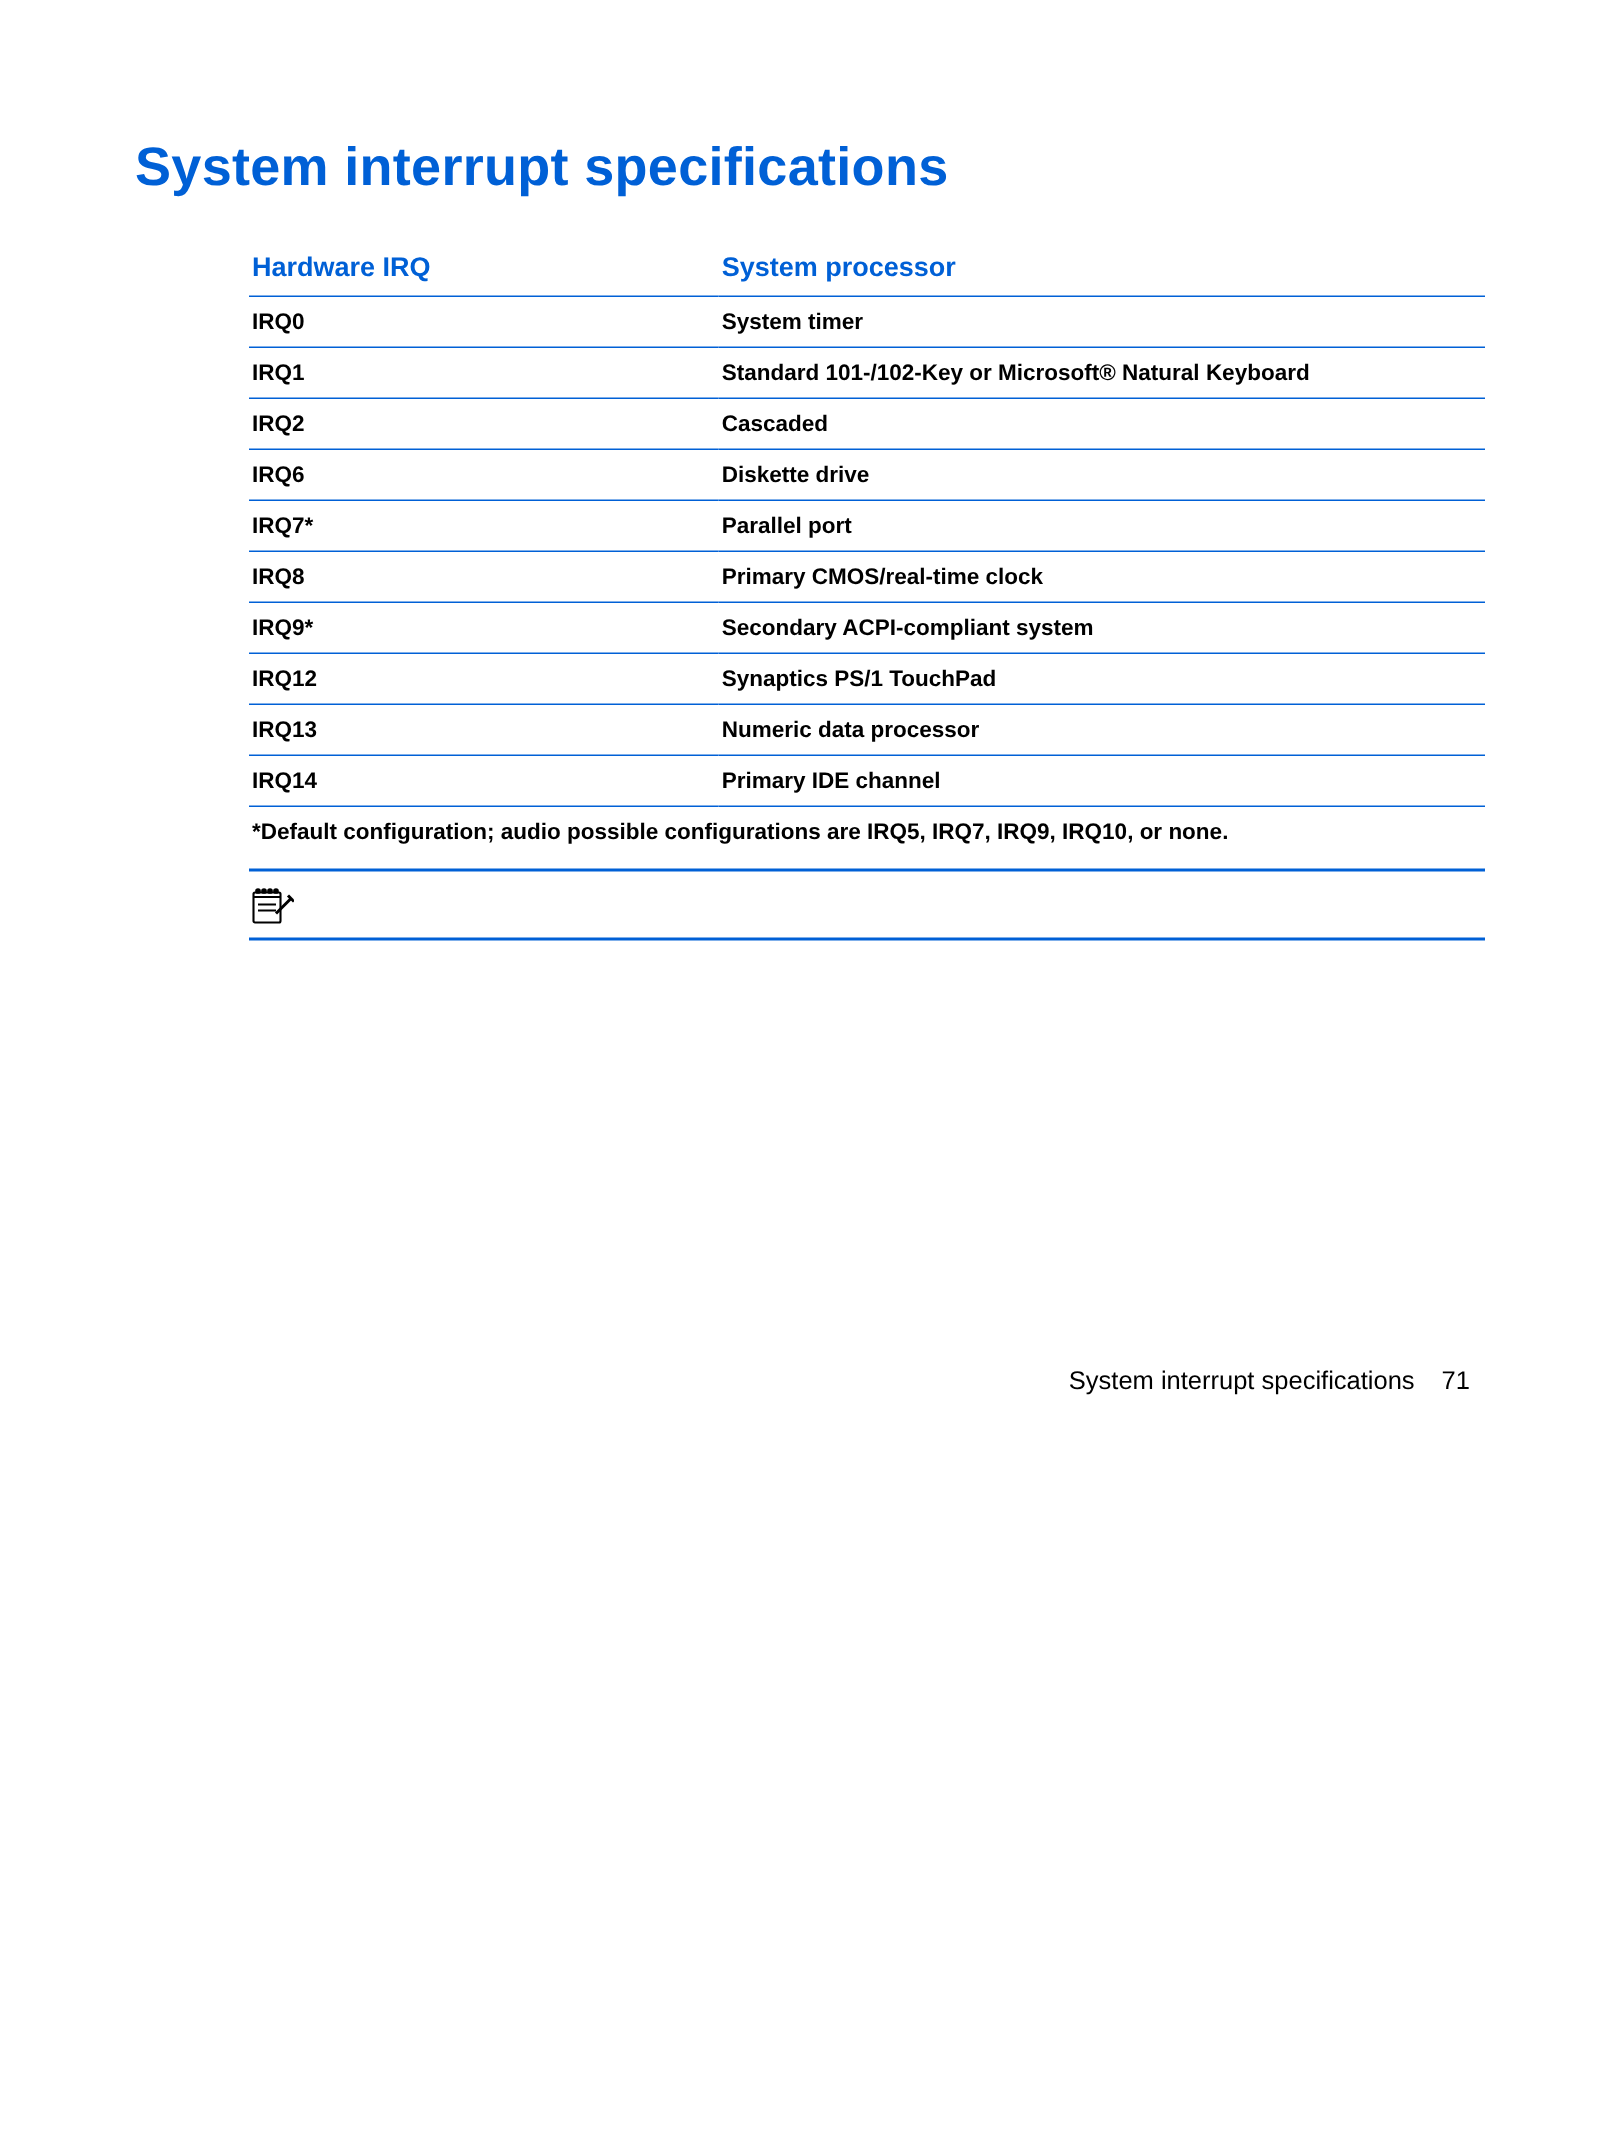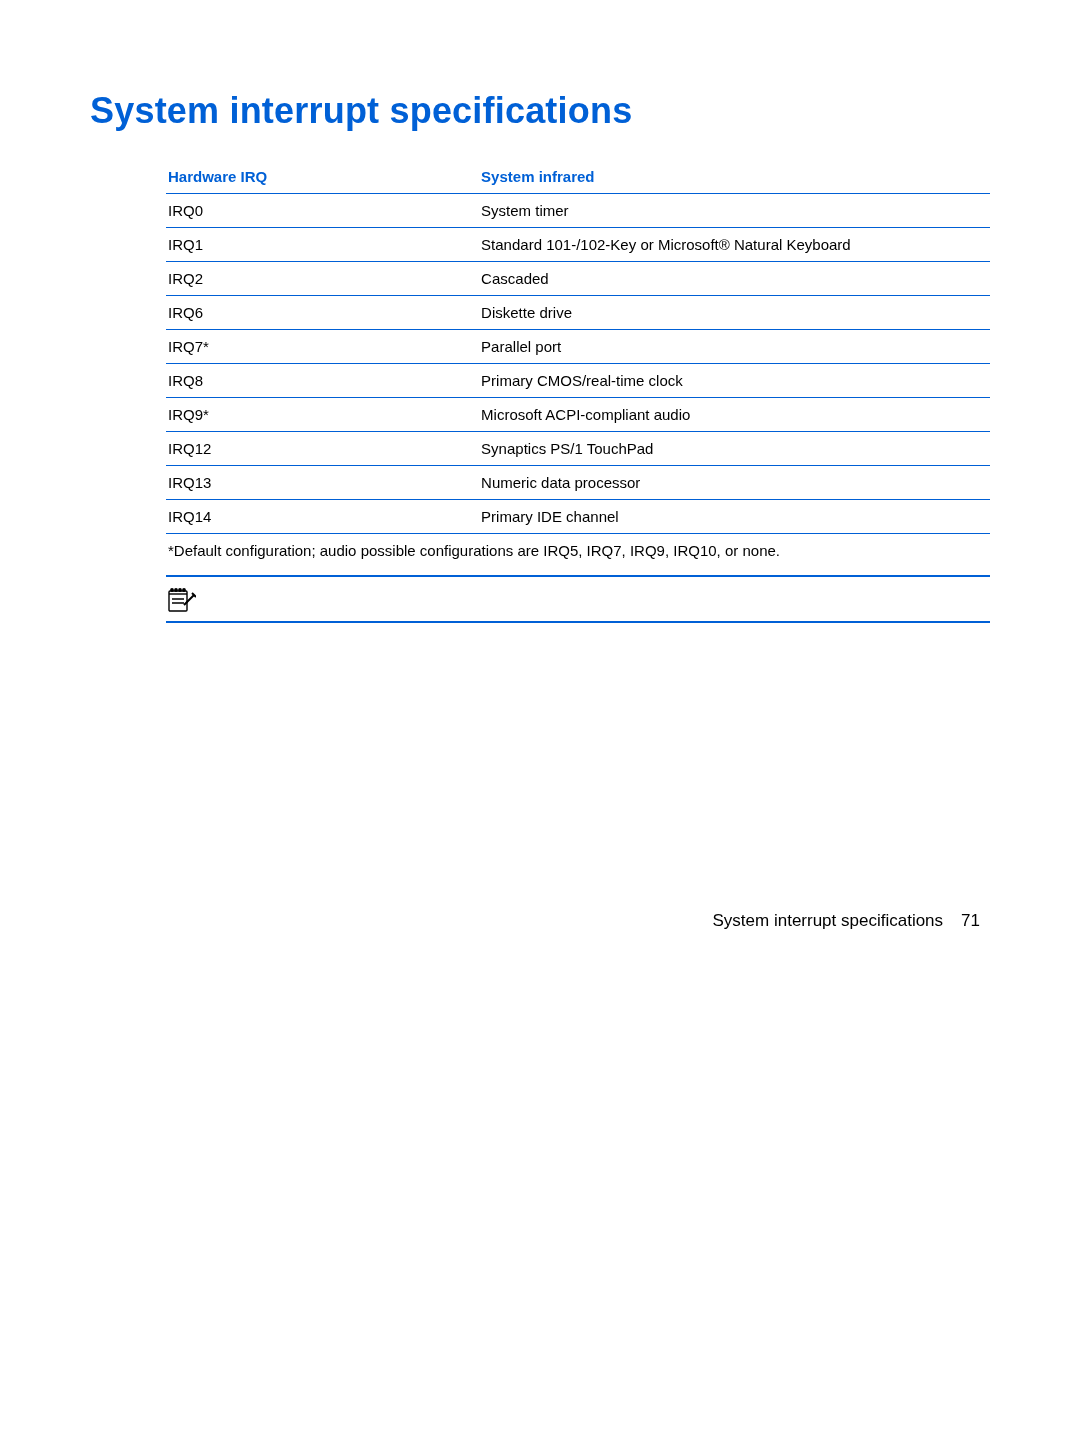--- a/index.html
+++ b/index.html
@@ -1,43 +1,43 @@
 <!DOCTYPE html>
 <html><head>
 <meta charset="utf-8">
 <style>
   * { box-sizing: border-box; margin: 0; padding: 0; }
   html, body { width: 1080px; height: 1437px; background: #fff; font-family: Arial, Helvetica, sans-serif; color: #000; }
   .page { position: relative; width: 1080px; height: 1019px; padding: 90px 90px 0 90px; }
   .title { color: #0060d6; font-size: 36px; font-weight: bold; margin-bottom: 28px; letter-spacing: 0.2px; }
   .content { margin-left: 76px; }
   .tbl { width: 100%; border-collapse: collapse; font-size: 15px; }
-  .tbl thead th { text-align: left; color: #0060d6; font-weight: bold; padding: 8px 0 8px 2px; border-bottom: 1px solid #0060d6; font-size: 15px; }
-  .tbl tbody td { text-align: left; padding: 8px 0 8px 2px; border-bottom: 1px solid #0060d6; font-size: 15px; font-weight: 400; }
+  .tbl thead th { text-align: left; color: #0060d6; font-weight: bold; padding: 8px 0 8px 2px; border-bottom: 1px solid #0060d6; font-size: 18px; }
+  .tbl tbody td { text-align: left; padding: 8px 0 8px 2px; border-bottom: 1px solid #0060d6; font-size: 15px; font-weight: 700; }
   .tbl .col-left { width: 38%; }
   .tbl .footrow td { border-bottom: none; padding-top: 8px; }
   .note-block { margin-top: 8px; border-top: 2px solid #0060d6; border-bottom: 2px solid #0060d6; padding: 6px 0 8px 0; display: flex; align-items: flex-start; }
   .note-icon { width: 44px; flex: 0 0 44px; display: flex; justify-content: flex-start; align-items: flex-start; padding-top: 2px; }
   .note-text { font-size: 15px; line-height: 1.35; }
   .note-label { font-weight: bold; margin-right: 6px; }
   .footer { position: absolute; bottom: 88px; right: 100px; font-size: 17px; }
   .footer-title { margin-right: 18px; }
 </style>
 </head>
 <body>
 
 <div class="page">
   <h1 class="title">System interrupt specifications</h1>
 
   <div class="content">
     <table class="tbl">
       <thead>
         <tr>
           <th class="col-left">Hardware IRQ</th>
-          <th>System infrared</th>
+          <th>System processor</th>
         </tr>
       </thead>
       <tbody>
         <tr>
             <td>IRQ0</td>
             <td>System timer</td>
           </tr>
         <tr>
             <td>IRQ1</td>
             <td>Standard 101-/102-Key or Microsoft® Natural Keyboard</td>
@@ -53,21 +53,21 @@
         <tr>
             <td>IRQ7*</td>
             <td>Parallel port</td>
           </tr>
         <tr>
             <td>IRQ8</td>
             <td>Primary CMOS/real-time clock</td>
           </tr>
         <tr>
             <td>IRQ9*</td>
-            <td>Microsoft ACPI-compliant audio</td>
+            <td>Secondary ACPI-compliant system</td>
           </tr>
         <tr>
             <td>IRQ12</td>
             <td>Synaptics PS/1 TouchPad</td>
           </tr>
         <tr>
             <td>IRQ13</td>
             <td>Numeric data processor</td>
           </tr>
         <tr>

